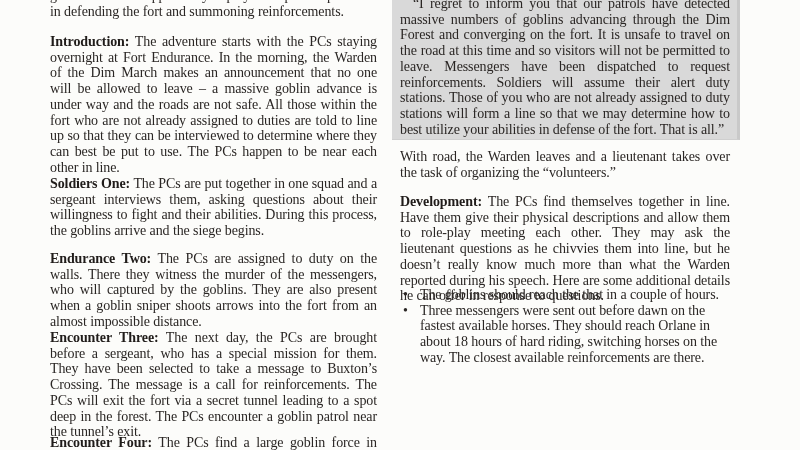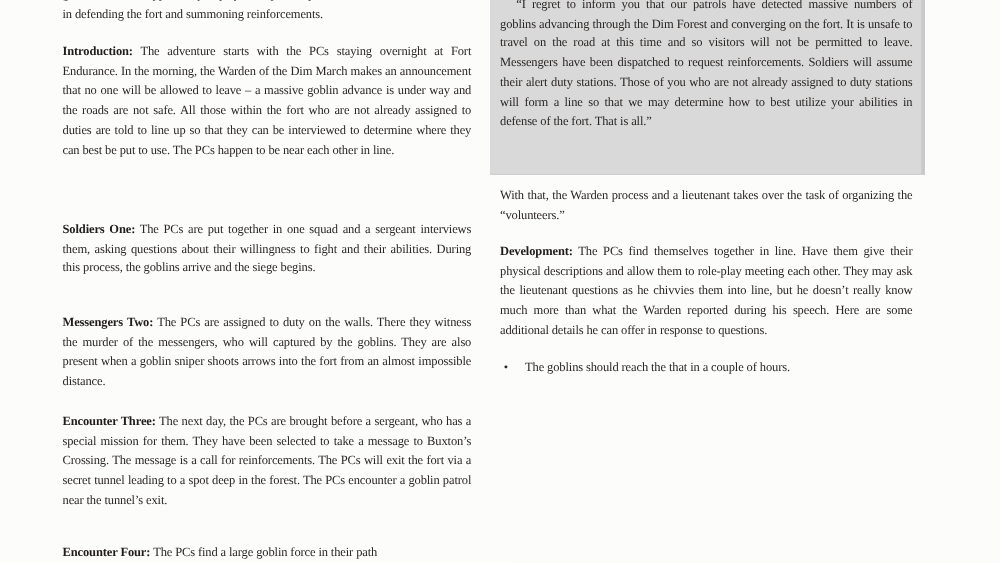--- a/index.html
+++ b/index.html
@@ -7,21 +7,21 @@
     width: 800px; height: 450px;
     background: #ffffff;
     font-family: "Liberation Serif", "DejaVu Serif", serif;
   }
   .page {
     position: relative;
     width: 800px; height: 450px;
     overflow: hidden;
     background: #fcfcfa;
     color: #2a2624;
-    font-size: 10px;
+    font-size: 14px;
     line-height: 15.7px;
     letter-spacing: -0.1px;
   }
   .col { position: absolute; top: 0; }
   .col-left  { left: 50px;  width: 327px; }
   .col-right { left: 400px; width: 330px; }
   .blk { position: absolute; left: 0; width: 100%; margin: 0; }
   .j { text-align: justify; }
   b.lbl { font-weight: bold; color: #201c1a; }
 
@@ -81,21 +81,21 @@
       <b class="lbl">Introduction:</b>
       <span>The adventure starts with the PCs staying overnight at Fort Endurance. In the morning, the Warden of the Dim March makes an announcement that no one will be allowed to leave – a massive goblin advance is under way and the roads are not safe. All those within the fort who are not already assigned to duties are told to line up so that they can be interviewed to determine where they can best be put to use. The PCs happen to be near each other in line.</span>
     </p>
 
     <p class="blk j p-enc1">
       <b class="lbl">Soldiers One:</b>
       <span>The PCs are put together in one squad and a sergeant interviews them, asking questions about their willingness to fight and their abilities. During this process, the goblins arrive and the siege begins.</span>
     </p>
 
     <p class="blk j p-enc2">
-      <b class="lbl">Messengers Two:</b>
+      <b class="lbl">Endurance Two:</b>
       <span>The PCs are assigned to duty on the walls. There they witness the murder of the messengers, who will captured by the goblins. They are also present when a goblin sniper shoots arrows into the fort from an almost impossible distance.</span>
     </p>
 
     <p class="blk j p-enc3">
       <b class="lbl">Encounter Three:</b>
       <span>The next day, the PCs are brought before a sergeant, who has a special mission for them. They have been selected to take a message to Buxton’s Crossing. The message is a call for reinforcements. The PCs will exit the fort via a secret tunnel leading to a spot deep in the forest. The PCs encounter a goblin patrol near the tunnel’s exit.</span>
     </p>
 
     <p class="blk j p-enc4">
       <b class="lbl">Encounter Four:</b>
@@ -103,26 +103,27 @@
     </p>
 
   </div>
 
   <div class="col col-right">
 
     <div class="quote-box j">
       <p>“I regret to inform you that our patrols have detected massive numbers of goblins advancing through the Dim Forest and converging on the fort. It is unsafe to travel on the road at this time and so visitors will not be permitted to leave. Messengers have been dispatched to request reinforcements. Soldiers will assume their alert duty stations. Those of you who are not already assigned to duty stations will form a line so that we may determine how to best utilize your abilities in defense of the fort. That is all.”</p>
     </div>
 
-    <p class="blk j p-withthat">With that, the Warden process and a lieutenant takes over the task of organizing the “volunteers.”</p>
+    <p class="blk j p-withthat">With road, the Warden leaves and a lieutenant takes over the task of organizing the “volunteers.”</p>
 
     <p class="blk j p-dev">
       <b class="lbl">Development:</b>
       <span>The PCs find themselves together in line. Have them give their physical descriptions and allow them to role-play meeting each other. They may ask the lieutenant questions as he chivvies them into line, but he doesn’t really know much more than what the Warden reported during his speech. Here are some additional details he can offer in response to questions.</span>
     </p>
 
     <ul class="blk bullets">
       <li>The goblins should reach the that in a couple of hours.</li>
+      <li>Three messengers were sent out before dawn on the fastest available horses. They should reach Orlane in about 18 hours of hard riding, switching horses on the way. The closest available reinforcements are there.</li>
     </ul>
 
   </div>
 
 </div>
 
 </body></html>

